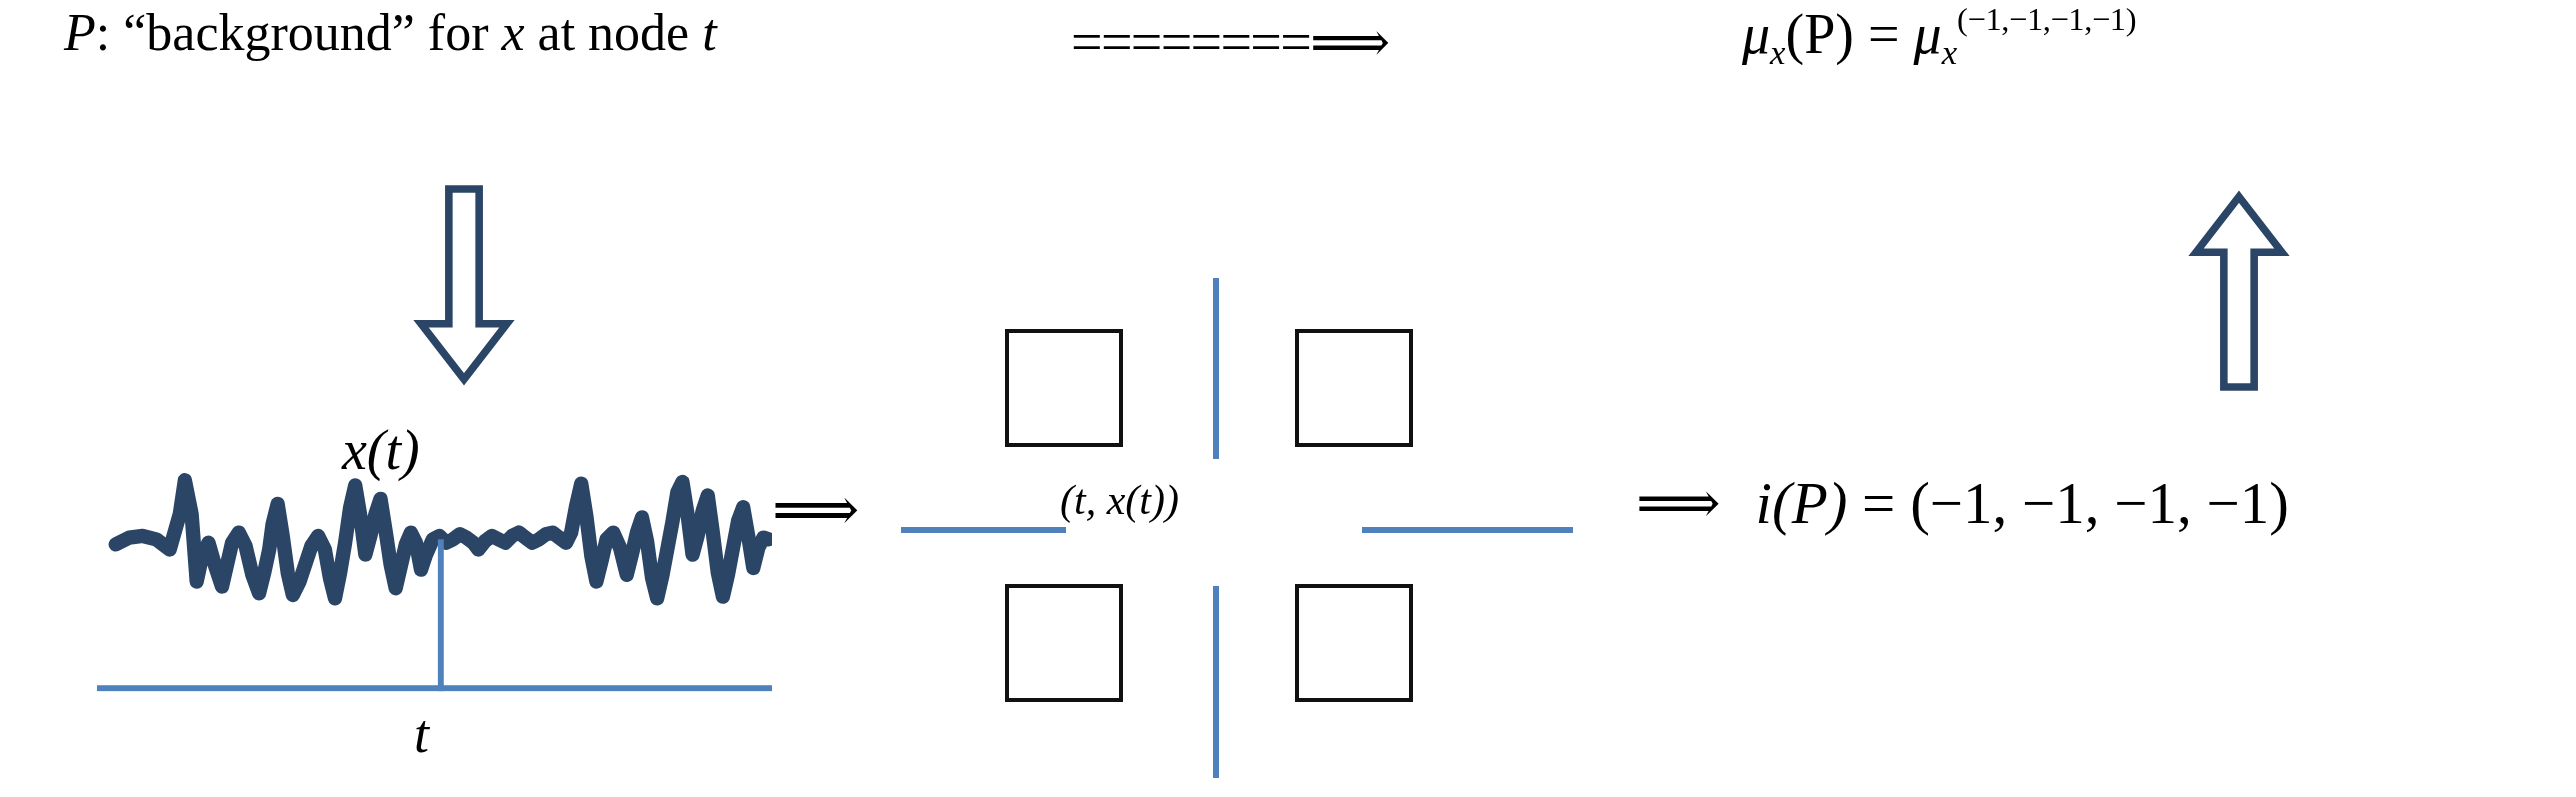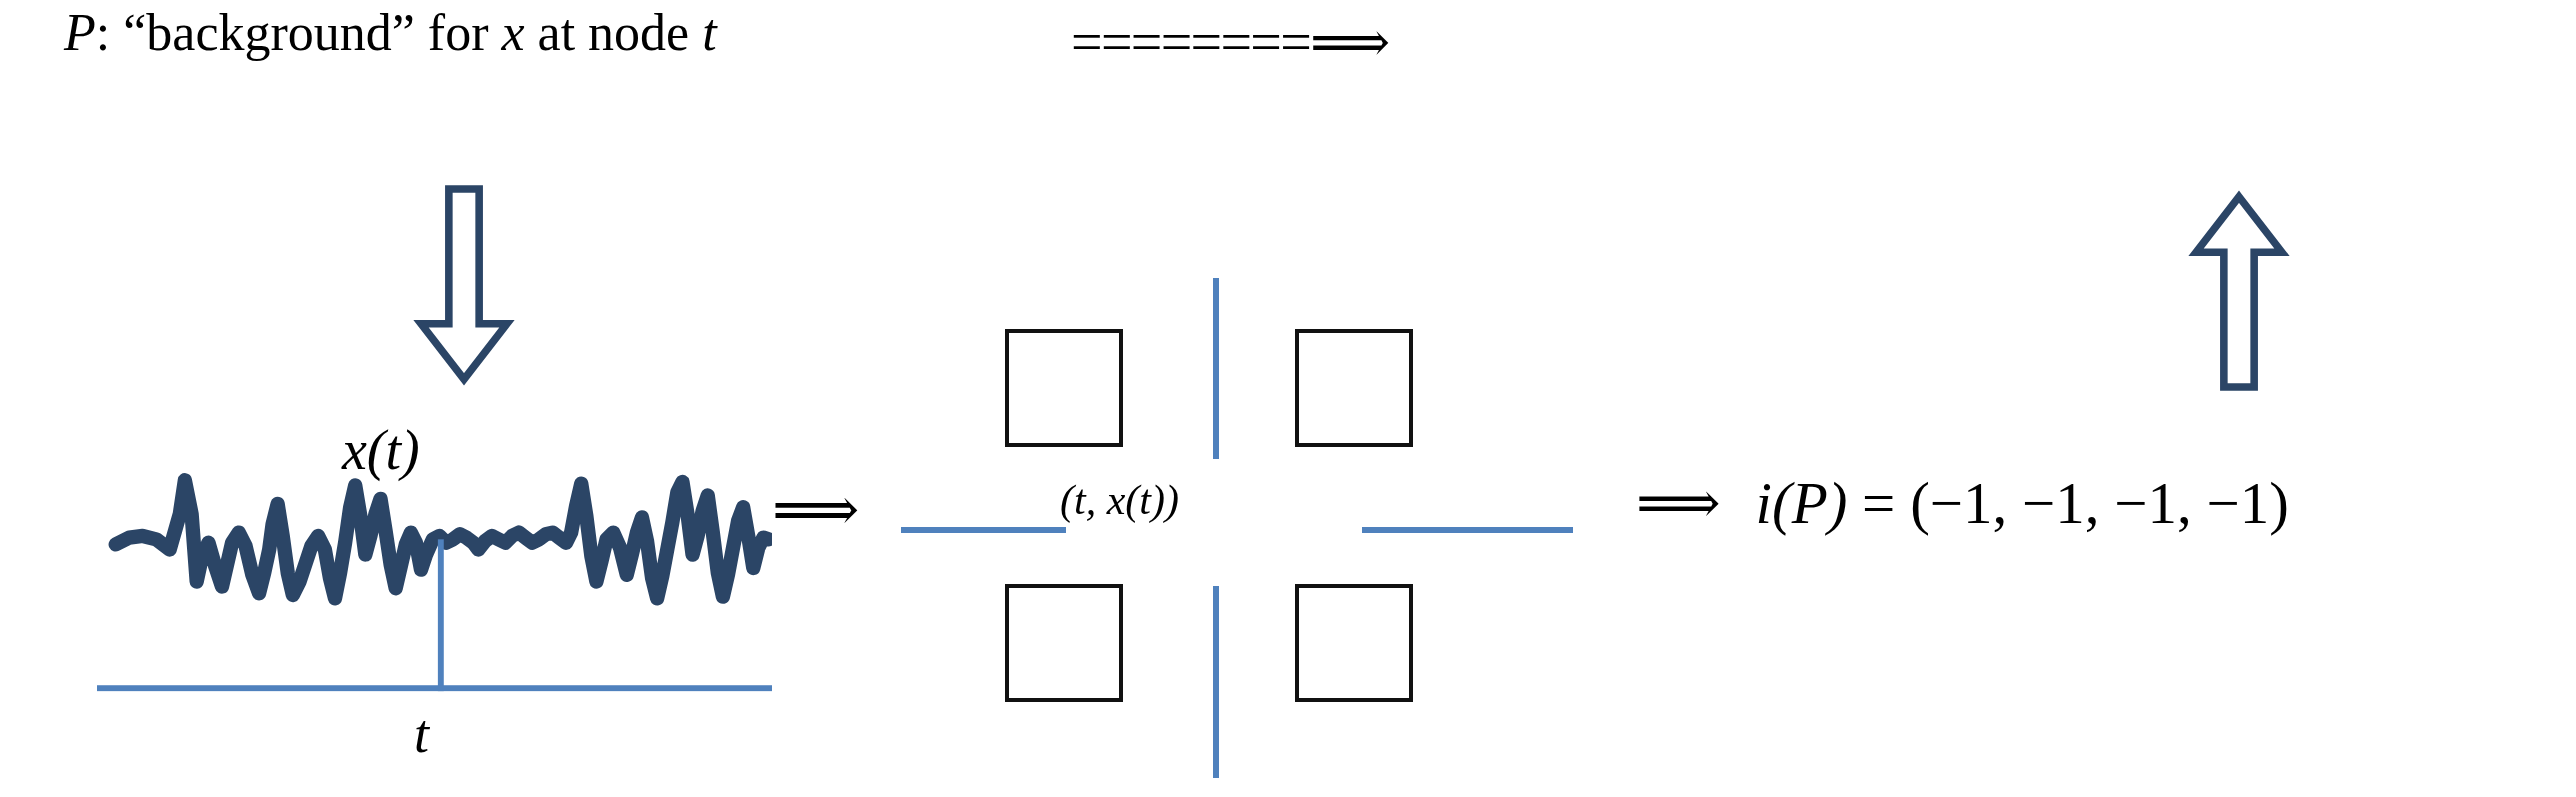--- a/index.html
+++ b/index.html
@@ -116,20 +116,25 @@
     <span class="it">P</span><span>:</span>
     <span>“background”</span>
     <span>for</span>
     <span class="it">x</span>
     <span>at node</span>
     <span class="it">t</span>
   </div>
 
   <div class="abs math" id="eq-top-arrow">========⟹</div>
 
+  <div class="abs math" id="mu-formula">
+    <span class="it">μ</span><span class="sub">x</span><span>(P)</span>
+    <span>=</span>
+    <span class="it">μ</span><span class="sub">x</span><span class="sup">(−1,−1,−1,−1)</span>
+  </div>
 
   <div class="abs" style="left:379px; top:184px;">
     <svg width="110" height="202" viewBox="0 0 130 240" aria-hidden="true">
       <path d="M 47 6 L 83 6 L 83 166 L 116 166 L 65 232 L 14 166 L 47 166 Z" fill="#ffffff" stroke="#2B4566" stroke-width="9" stroke-linejoin="miter"></path>
     </svg>
   </div>
 
   <div class="abs" style="left:2154px; top:190px;">
     <svg width="110" height="202" viewBox="0 0 130 240" aria-hidden="true">
       <path d="M 65 8 L 116 74 L 83 74 L 83 234 L 47 234 L 47 74 L 14 74 Z" fill="#ffffff" stroke="#2B4566" stroke-width="9" stroke-linejoin="miter"></path>

